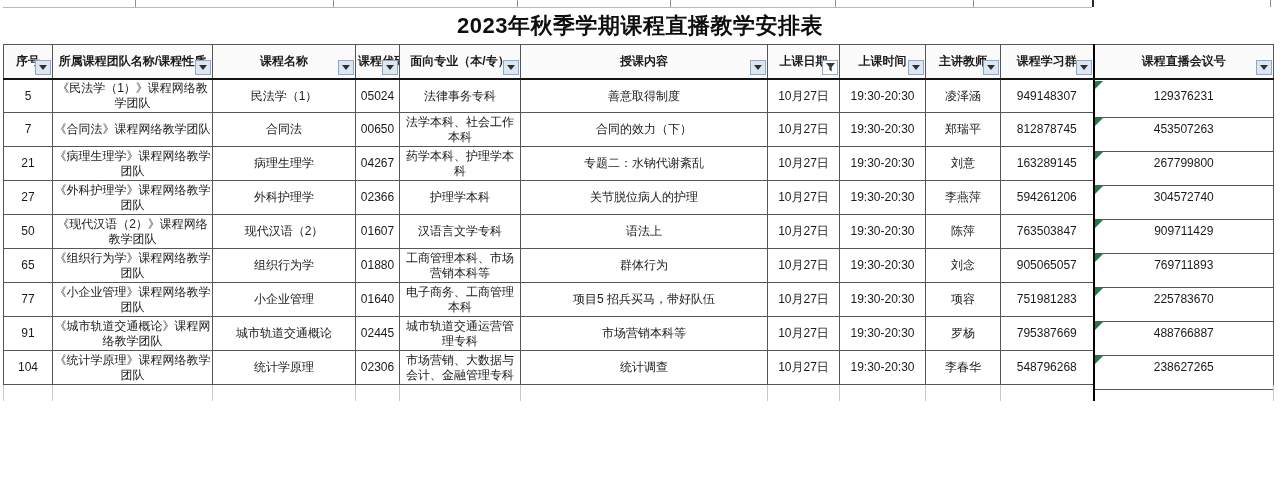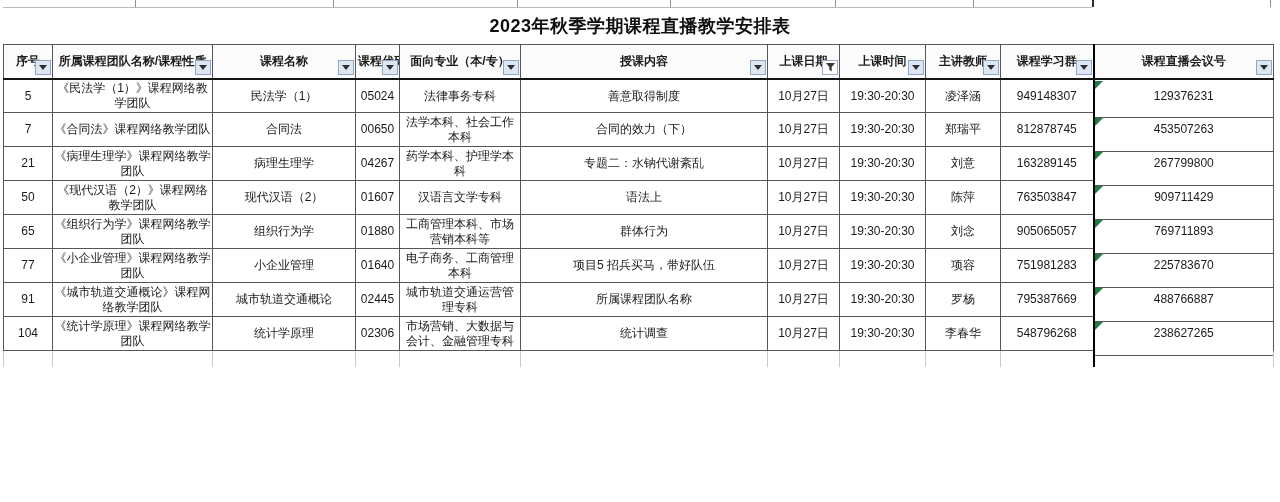--- a/index.html
+++ b/index.html
@@ -7,21 +7,21 @@
     position:relative;width:1280px;height:502px;overflow:hidden;background:#fff;
     font-family:"Liberation Sans","DejaVu Sans",sans-serif;color:#1a1a1a;
   }
   *{box-sizing:border-box;}
   
   .top-line{position:absolute;top:7px;left:3px;width:1089px;height:0;border-top:1px solid #b9b9b9;}
   .stub{position:absolute;top:0;width:0;height:7px;border-left:1px solid #8f8f8f;}
   .stub.thick{border-left:2px solid #2a2a2a;}
   
   .title-row{position:absolute;top:7px;left:0;width:1280px;height:37px;display:flex;align-items:center;justify-content:center;}
-  .title-row h1{margin:0;font-size:18px;font-weight:700;color:#0f0f0f;letter-spacing:.5px;}
+  .title-row h1{margin:0;font-size:22px;font-weight:700;color:#0f0f0f;letter-spacing:.5px;}
   
   table.grid{position:absolute;top:44px;left:3px;width:1270px;border-collapse:collapse;table-layout:fixed;}
   th,td{border-right:1px solid #565656;border-bottom:1px solid #565656;font-size:12px;
         text-align:center;vertical-align:middle;padding:1px 2px;overflow:hidden;line-height:1.18;}
   .c-seq{border-left:1px solid #565656;}
   th{border-top:1px solid #565656;border-bottom:2px solid #141414;font-weight:700;
      height:34px;position:relative;background:#fbfbfb;white-space:nowrap;padding:0 2px;}
   tbody tr{height:34px;}
   .c-team,.c-major{padding:0 1px;line-height:1.2;}
   .c-content,.c-course,.c-code,.c-date,.c-time,.c-teacher,.c-group{white-space:nowrap;}
@@ -162,20 +162,37 @@
       <td class="c-time">19:30-20:30</td>
       <td class="c-teacher">刘意</td>
       <td class="c-group">163289145</td>
       <td class="c-meet">
         <span class="meet-border"></span>
         <span class="tri"></span>
         <span class="val">267799800</span>
       </td>
     </tr>
         <tr>
+      <td class="c-seq">27</td>
+      <td class="c-team">《外科护理学》课程网络教学团队</td>
+      <td class="c-course">外科护理学</td>
+      <td class="c-code">02366</td>
+      <td class="c-major">护理学本科</td>
+      <td class="c-content">关节脱位病人的护理</td>
+      <td class="c-date">10月27日</td>
+      <td class="c-time">19:30-20:30</td>
+      <td class="c-teacher">李燕萍</td>
+      <td class="c-group">594261206</td>
+      <td class="c-meet">
+        <span class="meet-border"></span>
+        <span class="tri"></span>
+        <span class="val">304572740</span>
+      </td>
+    </tr>
+        <tr>
       <td class="c-seq">50</td>
       <td class="c-team">《现代汉语（2）》课程网络教学团队</td>
       <td class="c-course">现代汉语（2）</td>
       <td class="c-code">01607</td>
       <td class="c-major">汉语言文学专科</td>
       <td class="c-content">语法上</td>
       <td class="c-date">10月27日</td>
       <td class="c-time">19:30-20:30</td>
       <td class="c-teacher">陈萍</td>
       <td class="c-group">763503847</td>
@@ -218,21 +235,21 @@
         <span class="tri"></span>
         <span class="val">225783670</span>
       </td>
     </tr>
         <tr>
       <td class="c-seq">91</td>
       <td class="c-team">《城市轨道交通概论》课程网络教学团队</td>
       <td class="c-course">城市轨道交通概论</td>
       <td class="c-code">02445</td>
       <td class="c-major">城市轨道交通运营管理专科</td>
-      <td class="c-content">所属课程团队名称</td>
+      <td class="c-content">市场营销本科等</td>
       <td class="c-date">10月27日</td>
       <td class="c-time">19:30-20:30</td>
       <td class="c-teacher">罗杨</td>
       <td class="c-group">795387669</td>
       <td class="c-meet">
         <span class="meet-border"></span>
         <span class="tri"></span>
         <span class="val">488766887</span>
       </td>
     </tr>

